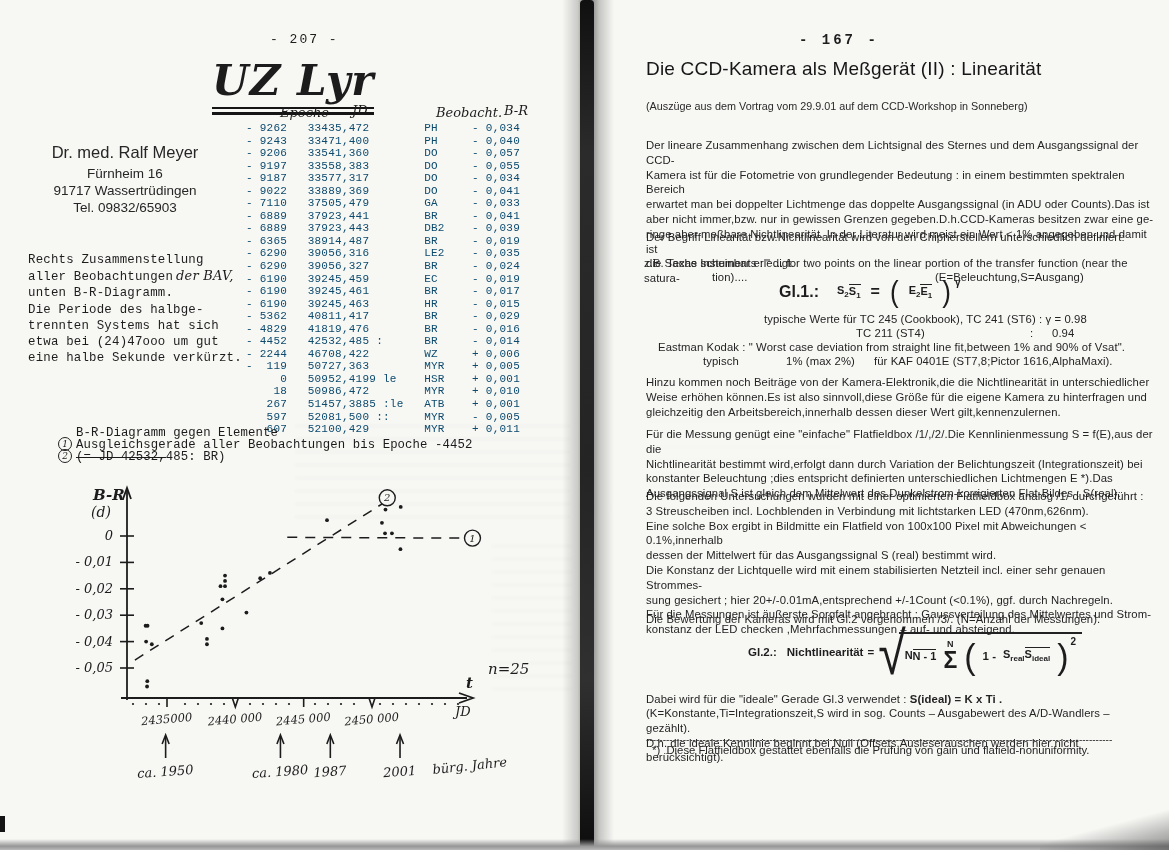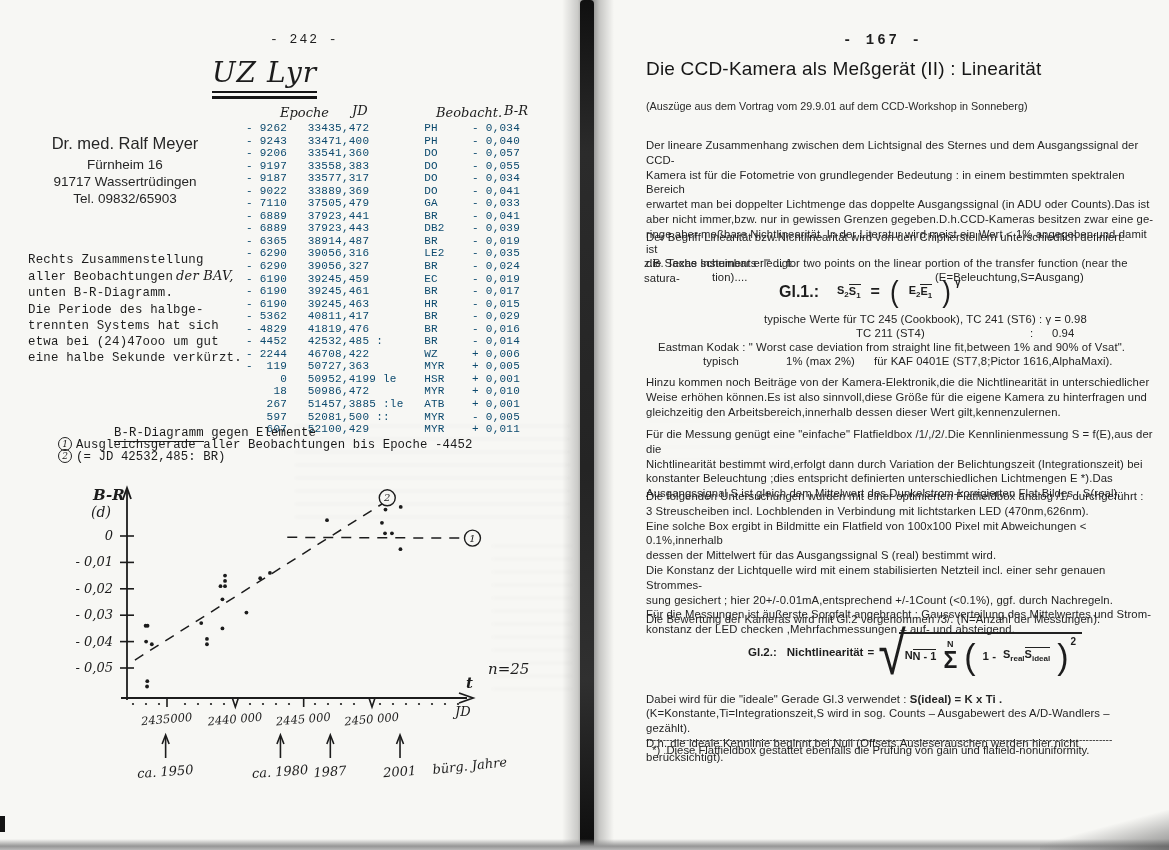--- a/index.html
+++ b/index.html
@@ -3,34 +3,34 @@
 <meta charset="utf-8">
 <style>
   html,body{margin:0;padding:0;}
   body{width:1169px;height:850px;position:relative;background:#f7f7f4;overflow:hidden;
        font-family:"Liberation Sans",sans-serif;color:#222;}
   .abs{position:absolute;}
   .hand{font-family:"DejaVu Serif",serif;font-style:italic;color:#1c1c1c;}
   
   .pagenum{font-family:"Liberation Mono","DejaVu Sans Mono",monospace;font-size:13px;letter-spacing:2px;color:#1e1e1e;}
   .pagenum-r{font-weight:bold;font-size:14px;letter-spacing:3px;}
-  .uz-title{font-size:28px;font-weight:normal;letter-spacing:1px;}
+  .uz-title{font-size:42px;font-weight:bold;letter-spacing:1px;}
   .uz-u1{display:inline-block;border-bottom:3px solid #151515;padding-bottom:3px;}
   .uz-u2{display:inline-block;border-bottom:2.5px solid #151515;padding-bottom:2px;}
   .address{width:214px;text-align:center;color:#262626;}
   .address .name{font-size:16.5px;margin-bottom:3px;}
   .address .line{font-size:13.5px;line-height:17px;}
   .typed{font-family:"Liberation Mono","DejaVu Sans Mono",monospace;font-size:12.4px;
          line-height:16.2px;letter-spacing:0.2px;white-space:pre-line;color:#1d1d1d;}
   .trow{font-family:"Liberation Mono","DejaVu Sans Mono",monospace;font-size:11px;
         line-height:12.55px;letter-spacing:0.25px;white-space:pre;color:#0c4a6e;}
   .thead{font-size:13px;}
   .caption{font-family:"Liberation Mono","DejaVu Sans Mono",monospace;font-size:12.3px;
            line-height:11.8px;letter-spacing:0.1px;white-space:pre;color:#1b1b1b;}
-  .underl{border-bottom:1.5px solid #1b1b1b;padding-bottom:1px;margin-left:38px;}
+  .underl{border-bottom:1.5px solid #1b1b1b;padding-bottom:17px;}
   .circled{display:inline-flex;width:12px;height:12px;border:1.3px solid #222;border-radius:50%;
            align-items:center;justify-content:center;font-size:9px;line-height:1;
            font-family:"DejaVu Serif",serif;font-style:italic;color:#1c1c1c;background:transparent;}
   
   .rp{font-size:11.3px;line-height:14.8px;letter-spacing:0.1px;color:#242424;white-space:pre-line;width:510px;}
   .rtitle{font-size:19px;color:#161616;letter-spacing:0.2px;}
   .rsub{font-size:10.8px;color:#2a2a2a;}
   .formula{display:flex;align-items:center;font-weight:bold;color:#1d1d1d;}
   .frac{display:inline-flex;flex-direction:row;align-items:center;line-height:1.1;font-size:11px;}
   .frac .den{border-top:1.4px solid #222;}
@@ -63,27 +63,27 @@
 
 <div class="abs gutter-halo"></div>
 <div class="abs gutter-core"></div>
 <div class="abs bottom-band"></div>
 <div class="abs corner-wedge"></div>
 <div class="abs edge-mark"></div>
 <div class="abs ghost" style="left:295px;top:425px;width:275px;height:95px;opacity:.45;"></div>
 <div class="abs ghost" style="left:492px;top:545px;width:80px;height:145px;opacity:.4;"></div>
 <div class="abs ghost" style="left:650px;top:420px;width:190px;height:95px;opacity:.2;"></div>
 
-<div class="abs pagenum" style="left:270px;top:32px;">- 242 -</div>
+<div class="abs pagenum" style="left:270px;top:32px;">- 207 -</div>
 
 <div class="abs hand uz-title" style="left:212px;top:56px;">
   <span class="uz-u1"><span class="uz-u2">UZ Lyr</span></span>
 </div>
 
-<div class="abs address" style="left:18px;top:134px;">
+<div class="abs address" style="left:18px;top:143px;">
   <div class="name">Dr. med. Ralf Meyer</div>
   <div class="line" style="white-space:pre-line;">Fürnheim 16
 91717 Wassertrüdingen
 Tel. 09832/65903</div>
 </div>
 
 <div class="abs" style="left:28px;top:252px;">
   <div class="typed">Rechts Zusammenstellung</div>
   <div class="typed"><span>aller Beobachtungen</span><span class="hand" style="margin-left:3px;font-size:13px;text-align:center;">der BAV,</span></div>
   <div class="typed">unten B-R-Diagramm.
@@ -224,21 +224,21 @@
     <text x="225.4361" y="298" text-anchor="middle" font-size="13" transform="rotate(-4 225.4361 298)">ca. 1980</text>
     <line x1="275.32065" y1="280" x2="275.32065" y2="259" stroke="#1c1c1c" stroke-width="1.6"></line>
     <path d="M271.82065 266 L275.32065 257 L278.82065 266" fill="none" stroke="#1c1c1c" stroke-width="1.6"></path>
     <text x="275.32065" y="298" text-anchor="middle" font-size="13" transform="rotate(-4 275.32065 298)">1987</text>
     <line x1="345.02235" y1="280" x2="345.02235" y2="259" stroke="#1c1c1c" stroke-width="1.6"></line>
     <path d="M341.52235 266 L345.02235 257 L348.52235 266" fill="none" stroke="#1c1c1c" stroke-width="1.6"></path>
     <text x="345.02235" y="298" text-anchor="middle" font-size="13" transform="rotate(-4 345.02235 298)">2001</text>
     <text x="378" y="296" font-size="13" transform="rotate(-6 378 296)">bürg. Jahre</text>
   </svg>
 
-<div class="abs pagenum pagenum-r" style="left:843px;top:32px;">- 167 -</div>
+<div class="abs pagenum pagenum-r" style="left:799px;top:32px;">- 167 -</div>
 
 <div class="abs rtitle" style="left:646px;top:58px;">Die CCD-Kamera als Meßgerät (II) : Linearität</div>
 <div class="abs rsub" style="left:646px;top:100px;">(Auszüge aus dem Vortrag vom 29.9.01 auf dem CCD-Workshop in Sonneberg)</div>
 
 <div class="abs rp" style="left:646px;top:138px;">Der lineare Zusammenhang zwischen dem Lichtsignal des Sternes und dem Ausgangssignal der CCD-
 Kamera ist für die Fotometrie von grundlegender Bedeutung : in einem bestimmten spektralen Bereich
 erwartet man bei doppelter Lichtmenge das doppelte Ausgangssignal (in ADU oder Counts).Das ist
 aber nicht immer,bzw. nur in gewissen Grenzen gegeben.D.h.CCD-Kameras besitzen zwar eine ge-
 ringe,aber meßbare Nichtlinearität. In der Literatur wird meist ein Wert &lt; 1% angegeben und damit ist
 die Sache scheinbar erledigt.</div>

